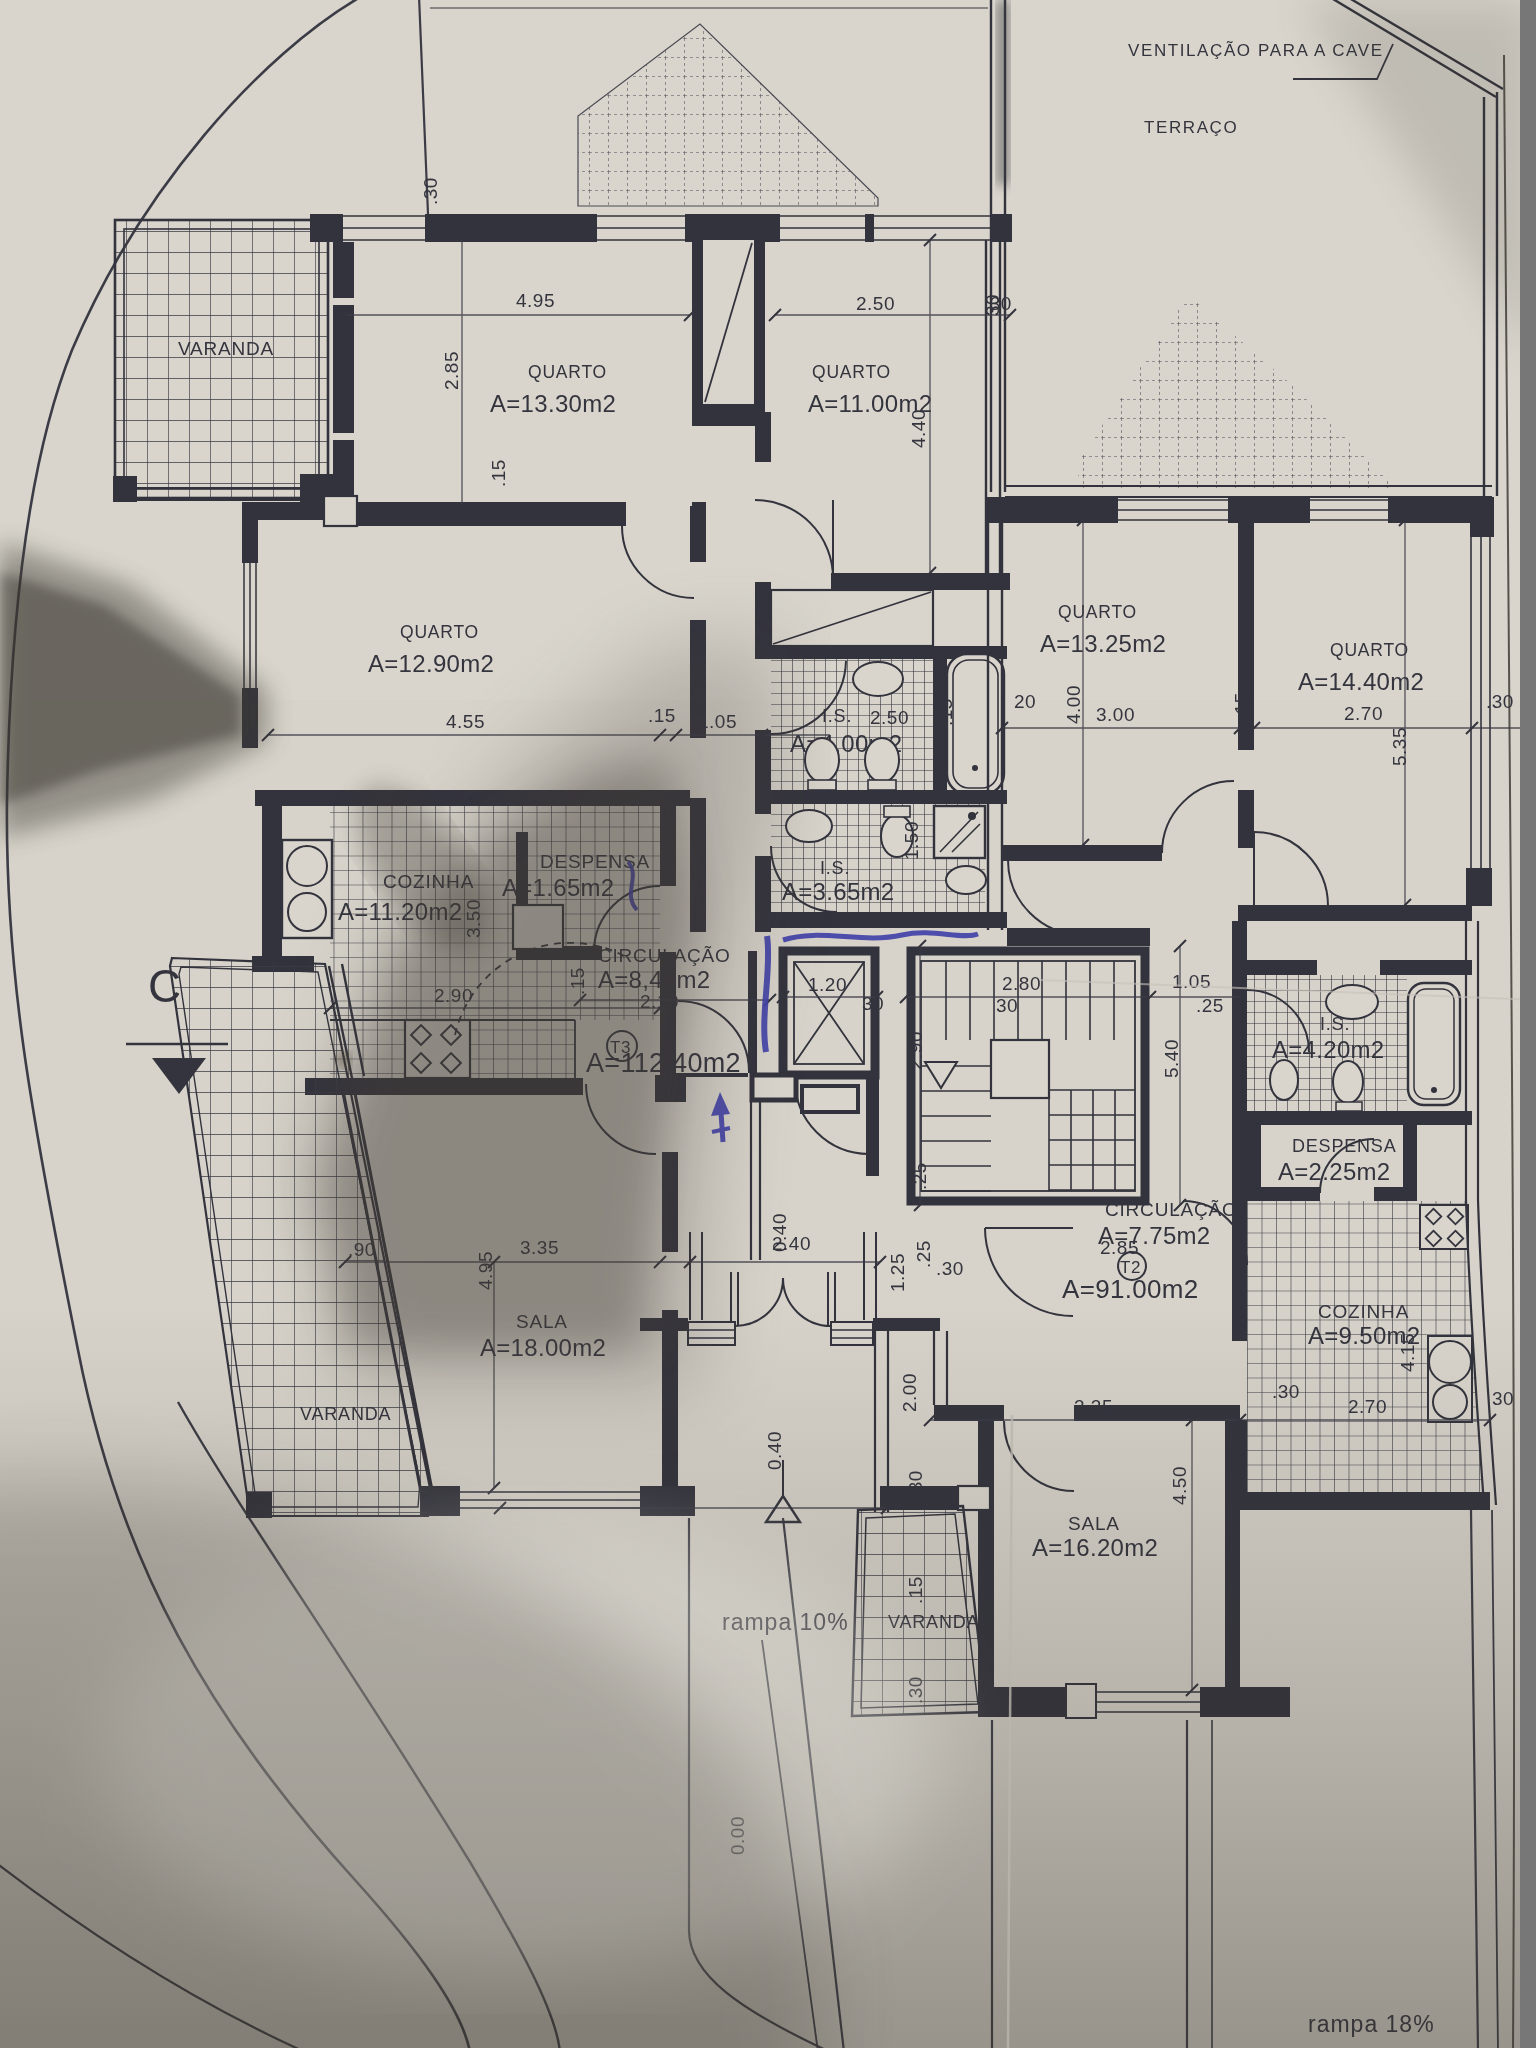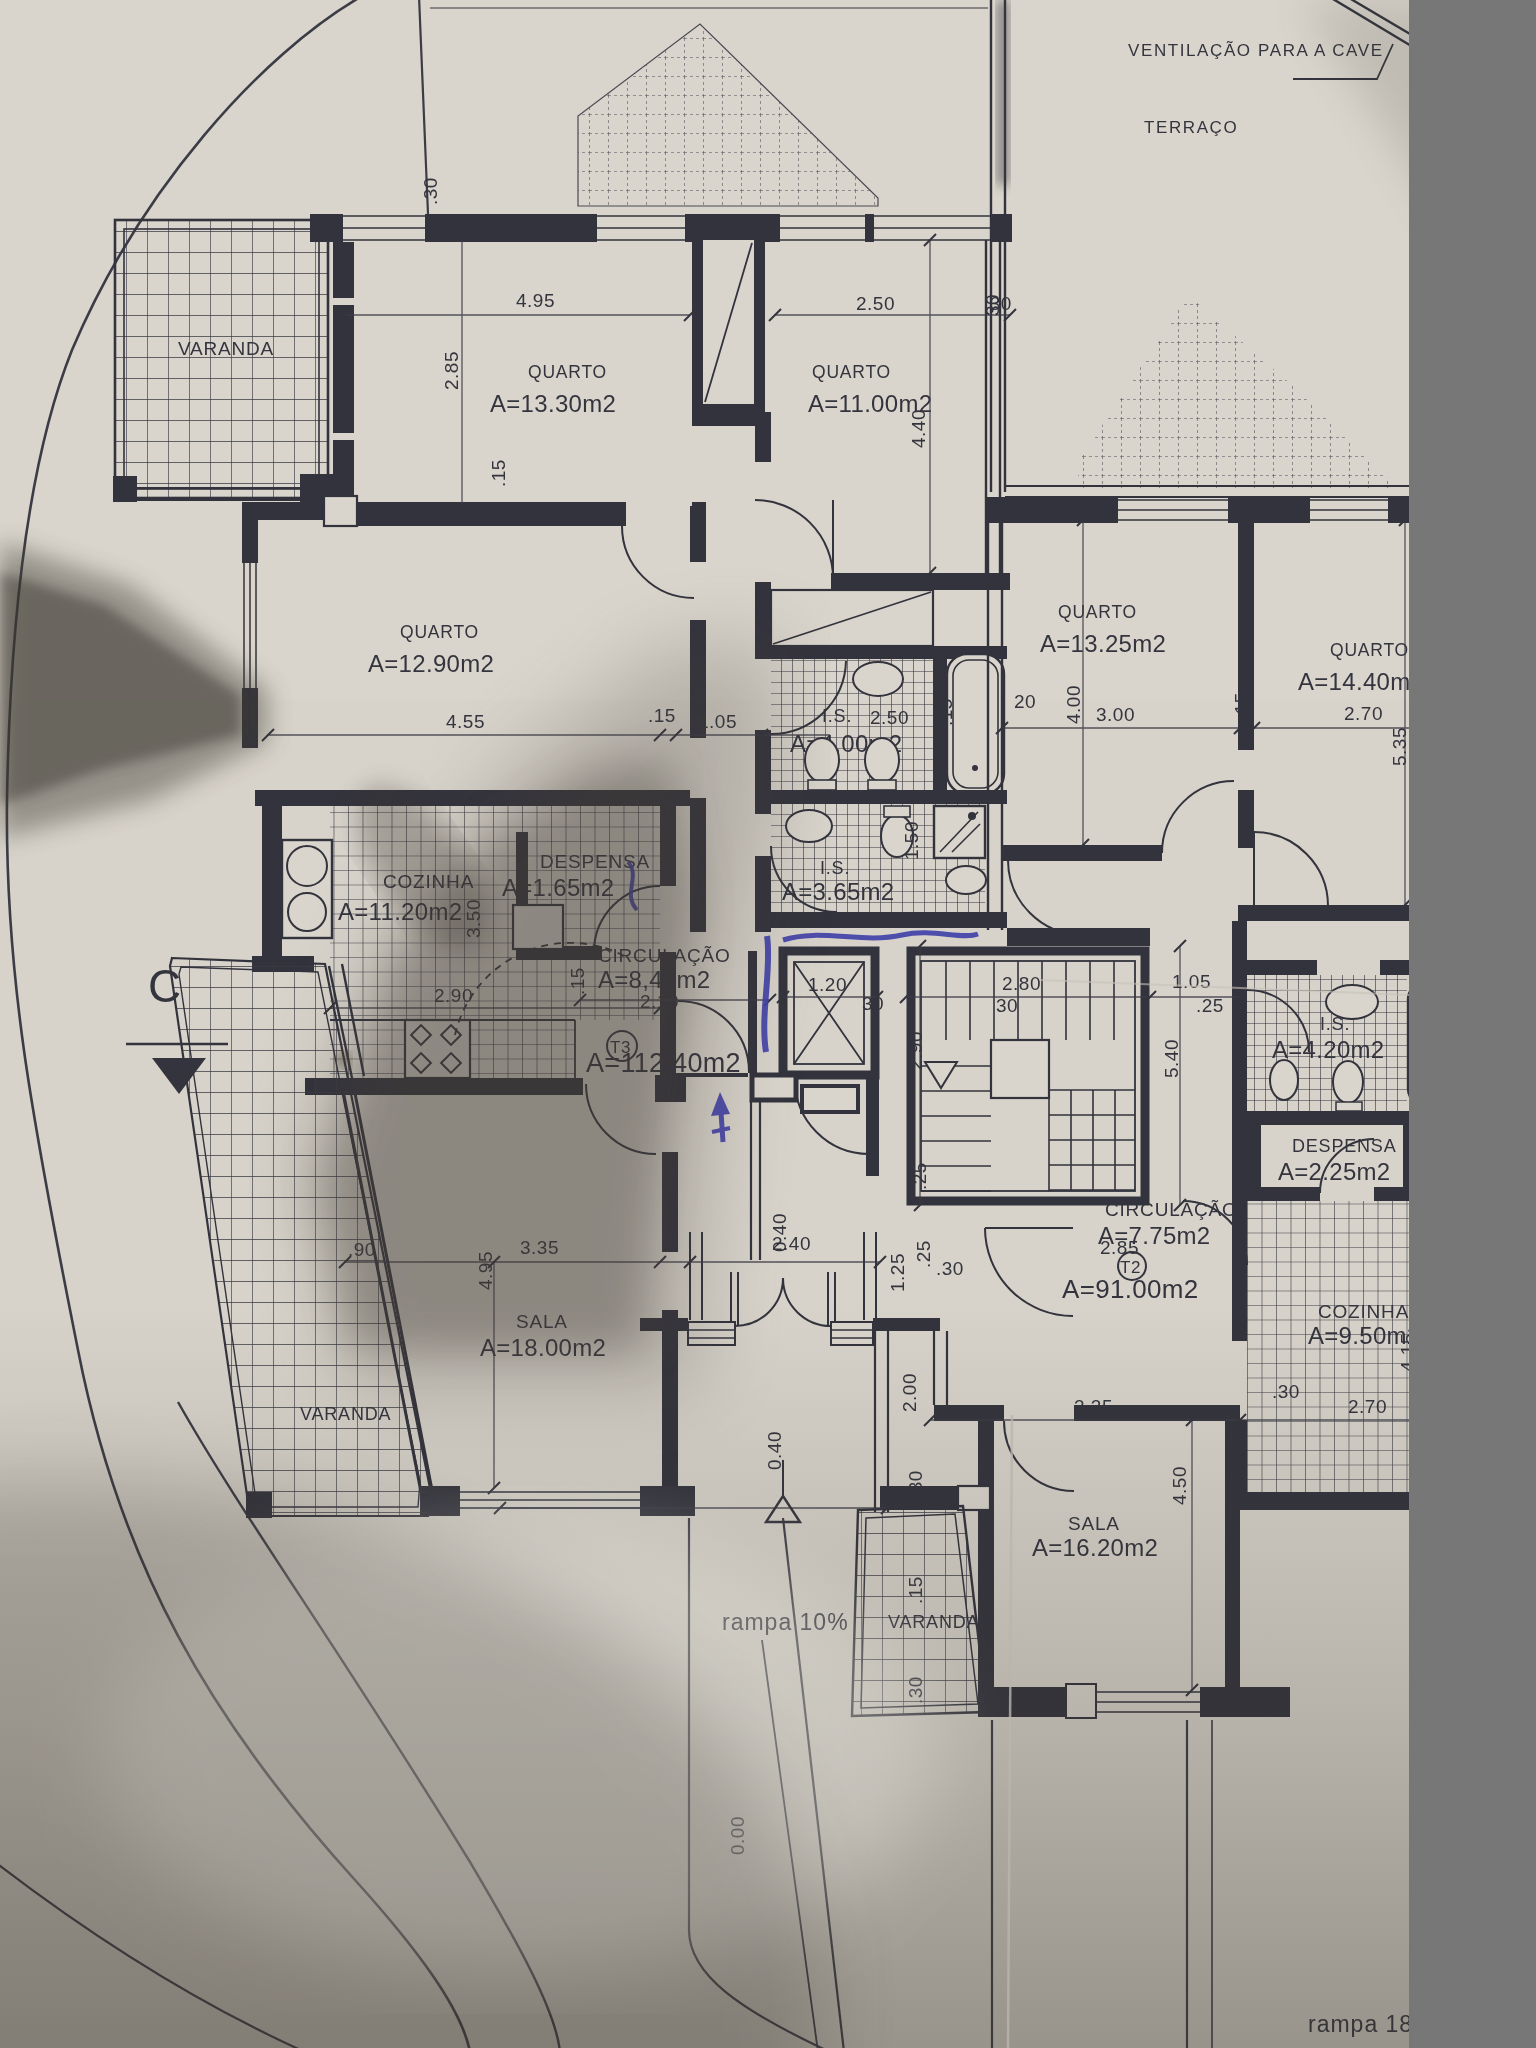--- a/index.html
+++ b/index.html
@@ -1,14 +1,14 @@
 <!DOCTYPE html>
 <html><head><meta charset="utf-8"><style>
 html,body{margin:0;padding:0;background:#777;}
-#page{width:1388px;height:2048px;position:relative;overflow:hidden;background:#d7d3ca;padding-left:21px;}
+#page{width:1520px;height:2048px;position:relative;overflow:hidden;background:#d7d3ca;}
 svg{position:absolute;top:0;left:0;}
 text{font-family:"Liberation Sans", sans-serif;fill:#34343e;}
 .rm{font-size:17.5px;letter-spacing:0.8px;}
 .ar{font-size:24px;letter-spacing:0.3px;}
 .dm{font-size:19px;letter-spacing:0.5px;}
 </style></head><body>
 <div id="page">
 <svg width="1536" height="2048" viewBox="0 0 1536 2048">
 <defs>
 <pattern id="balc" width="21" height="21" patternUnits="userSpaceOnUse">

